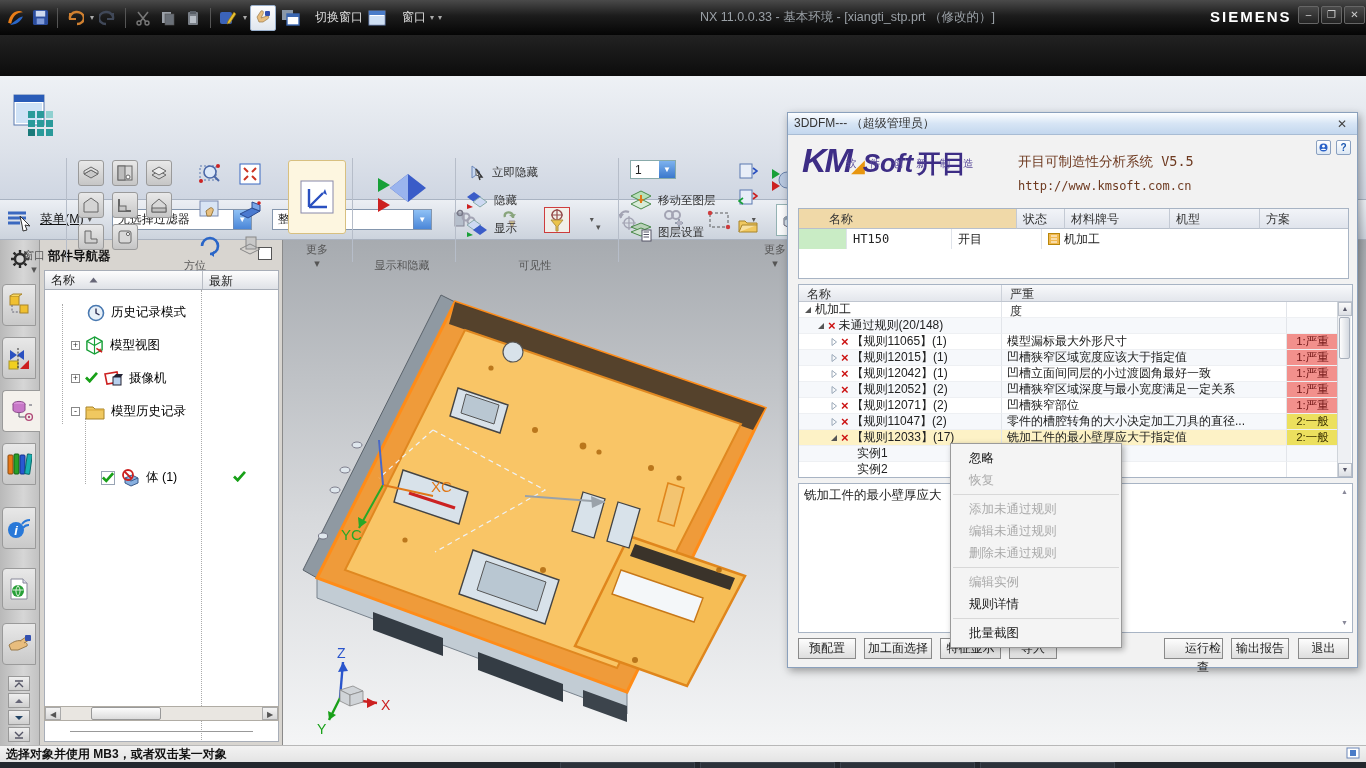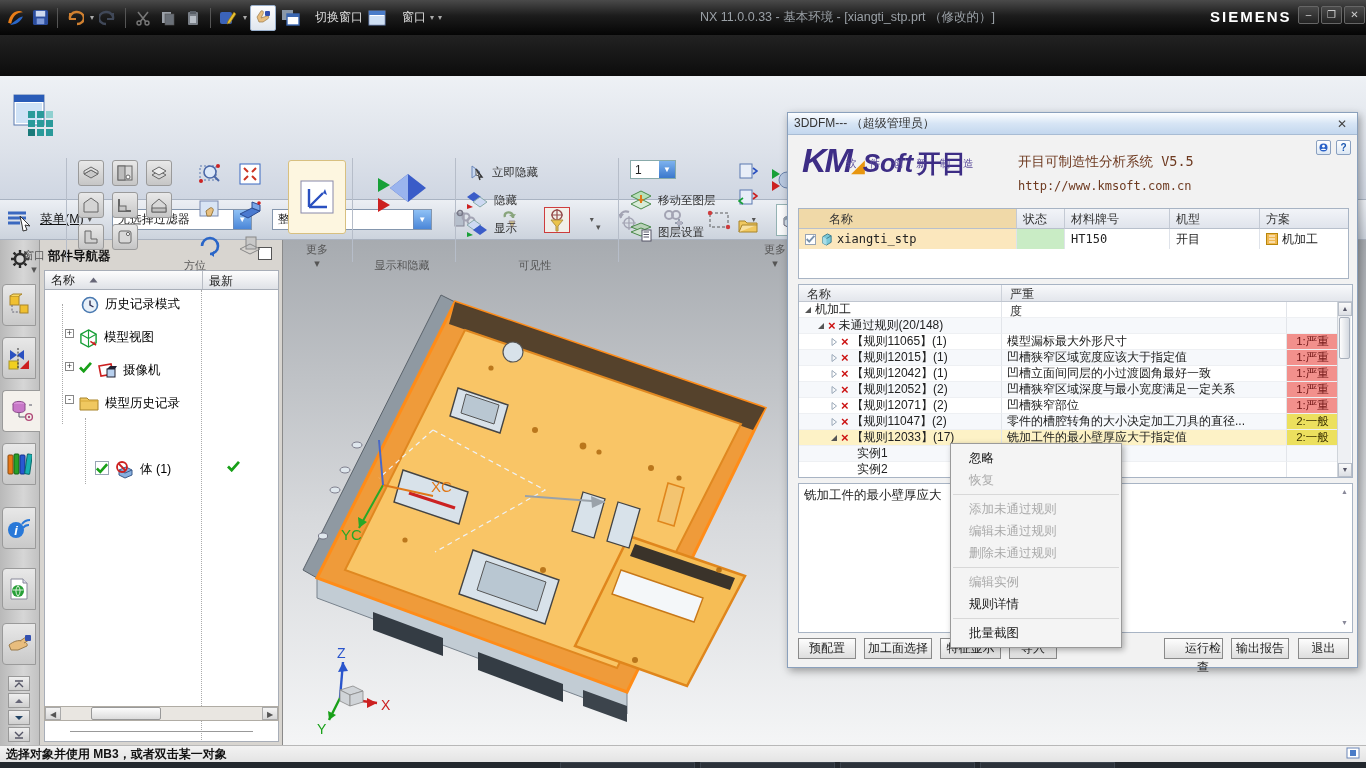--- a/index.html
+++ b/index.html
@@ -58,21 +58,21 @@
   .scrbtn{position:absolute;left:8px;width:22px;height:15px;background:linear-gradient(#efefef,#cfcfcf);border:1px solid #999;display:flex;align-items:center;justify-content:center}
 
   
   #partnav{left:40px;top:240px;width:243px;height:505px;background:#d8d5d0;border-right:1px solid #8a8a8a;z-index:2}
   #pn-title{position:absolute;left:8px;top:8px;font-size:12.5px;font-weight:bold;color:#111}
   #pn-float{position:absolute;right:10px;top:7px;width:14px;height:13px;border:1px solid #555;background:#fff}
   #pn-header{position:absolute;left:4px;top:30px;width:235px;height:20px;background:linear-gradient(#fdfdfd,#dfe2e7);border:1px solid #a8aeb8;display:flex;font-size:12px;color:#222}
   #pn-header .c1{width:158px;border-right:1px solid #b8bcc4;padding:2px 6px;display:flex;align-items:center;gap:14px}
   #pn-header .c2{flex:1;padding:2px 6px}
   #pn-tree{position:absolute;left:4px;top:50px;width:235px;height:452px;background:#fff;border:1px solid #a8aeb8;border-top:none;overflow:hidden}
-  .pnrow{position:absolute;left:10px;width:100%;height:33px;display:flex;align-items:flex-start}
+  .pnrow{position:absolute;left:16px;width:100%;height:33px;display:flex;align-items:center}
   .pnlabel{font-size:12.5px;color:#000;white-space:nowrap}
   .pnexp{width:9px;height:9px;border:1px solid #888;background:#fff;font-size:9px;line-height:7px;text-align:center;color:#333;margin-right:5px}
   .pncheck{position:absolute;left:172px}
   .treeline{position:absolute;border-left:1px dotted #aaa}
   #pn-hscroll{position:absolute;left:4px;top:466px;width:235px;height:15px;background:#e9e6e1;border:1px solid #b0aca4;display:flex}
   .scr-ar{width:16px;background:linear-gradient(#f4f4f4,#d8d8d8);border:1px solid #aaa;font-size:8px;color:#555;text-align:center;line-height:13px}
   #pn-thumb{width:70px;margin-left:30px;background:linear-gradient(#fcfcfc,#dcdcdc);border:1px solid #999;border-radius:2px}
   #pn-grip{position:absolute;left:30px;top:488px;width:183px;height:4px;border-top:1px solid #fff;border-bottom:1px solid #999}
 
   
@@ -914,33 +914,20 @@
 
   <div id="ptable">
     <div class="pth">
       <div class="h-name">名称</div>
       <div class="h-status">状态</div>
       <div class="h-mat">材料牌号</div>
       <div class="h-mach">机型</div>
       <div class="h-plan">方案</div>
     </div>
     <div class="ptr">
-      <div class="r-name">
-        <span class="cb">
-            <svg width="9" height="8" viewBox="0 0 14 12">
-              <path d="M1 6 L5 10 L13 1" stroke="#7a93ad" stroke-width="3" fill="none"></path>
-            </svg>
-          </span>
-        <svg width="13" height="13" viewBox="0 0 14 14">
-            <path d="M3 4 L8 1 L12 3 L12 10 L7 13 L3 11 Z" fill="#7ac8d8" stroke="#3a7a8a"></path>
-            <path d="M3 4 L7 6 L7 13 L3 11 Z" fill="#a8dde8"></path>
-            <path d="M7 6 L12 3" stroke="#3a7a8a"></path>
-          </svg>
-        <span class="mono" style="font-size:12px">xiangti_stp</span>
-      </div>
       <div class="r-status"></div>
       <div class="r-mat mono" style="font-size:12px">HT150</div>
       <div class="r-mach">开目</div>
       <div class="r-plan">
         <svg width="12" height="12" viewBox="0 0 12 12">
             <rect x="0.5" y="0.5" width="11" height="11" fill="#f0b850" stroke="#b8860a"></rect>
             <path d="M3 3 H9 M3 6 H9 M3 9 H9" stroke="#fff" stroke-width="1.2"></path>
           </svg>
         <span>机加工</span>
       </div>

